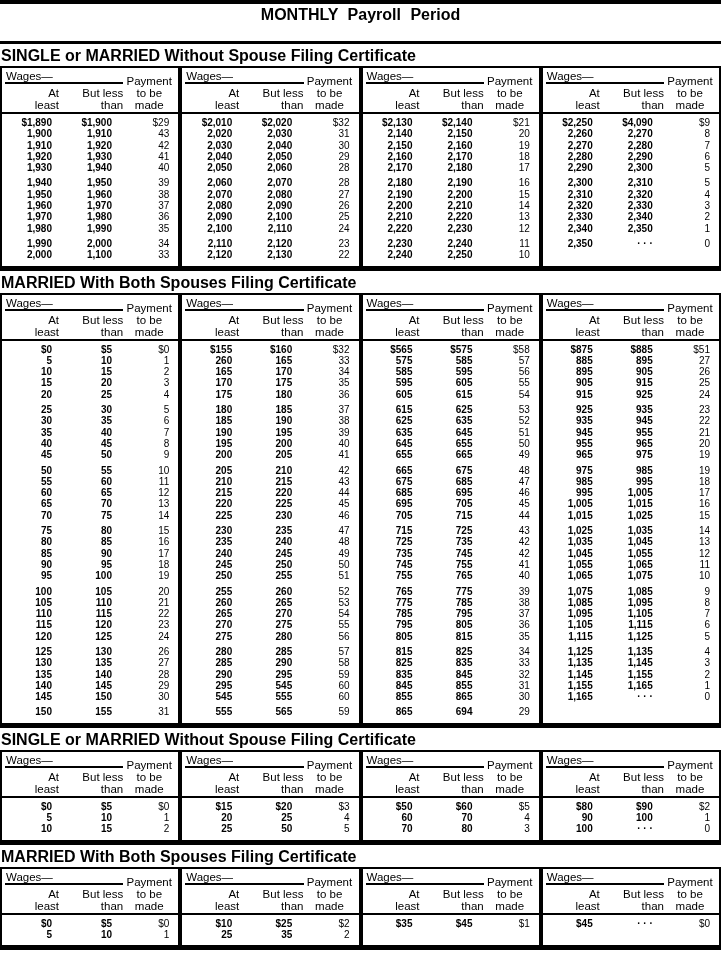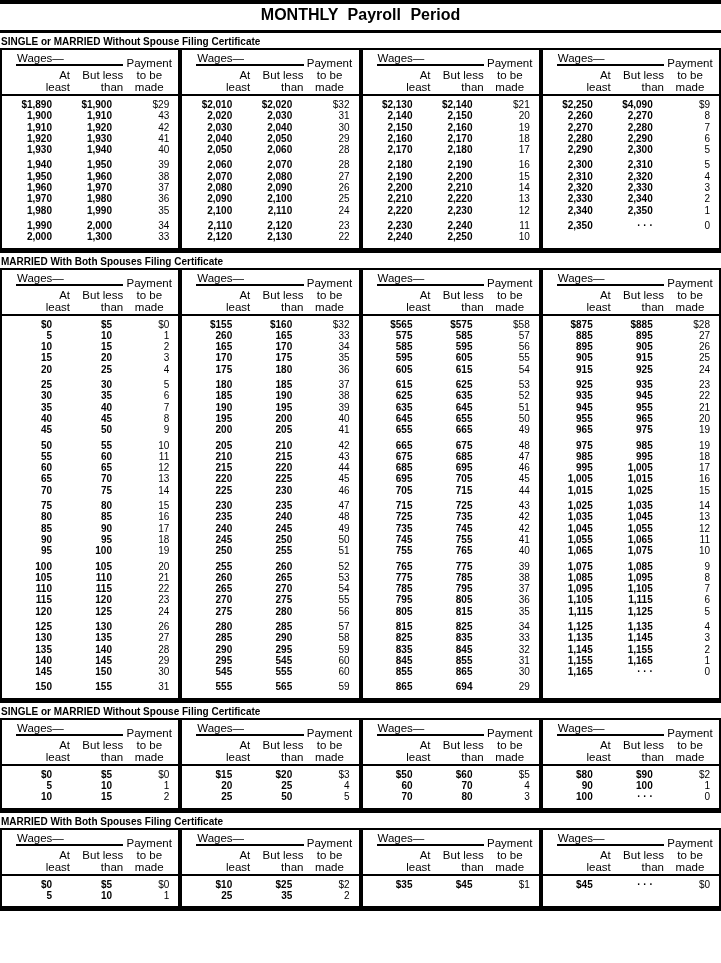--- a/index.html
+++ b/index.html
@@ -8,39 +8,39 @@
     width: 721px; min-height: 963px;
     font-family: "Liberation Sans", sans-serif;
     color: #000;
   }
   .page { width: 721px; min-height: 963px; overflow: hidden; }
 
   .top-rule { height: 4px; background: #000; }
 
   .period-title {
     font-size: 16px; font-weight: bold; text-align: center;
-    word-spacing: 5px; padding: 2px 0 6px 0;
+    word-spacing: 5px; padding: 2px 0 17px 0;
     border-bottom: 3px solid #000;
   }
   .section-heading {
-    font-size: 10px; font-weight: bold;
+    font-size: 16px; font-weight: bold;
     padding: 3px 1px 1px 1px;
   }
 
   .wage-table {
     display: flex; align-items: stretch;
     border: 2px solid #000; border-bottom-width: 5px;
     background: #fff;
   }
   .colgroup { flex: 1 1 0; min-width: 0; }
   .colgroup + .colgroup { border-left: 4px solid #000; }
 
   .ghead {
     display: flex; border-bottom: 2px solid #000;
-    padding: 2px 3px 2px 14px; font-size: 11.5px; line-height: 12px;
+    padding: 2px 3px 2px 3px; font-size: 11.5px; line-height: 12px;
     height: 46px;
   }
   .ghead-left { flex: 1 1 auto; min-width: 0; }
   .wages-label {
     display: block; border-bottom: 2px solid #000;
     padding: 0 0 1px 1px; height: 14px;
   }
   .sub-left { display: grid; grid-template-columns: 54px 1fr; text-align: right; padding-top: 3px; }
   .ghead-right { width: 52px; text-align: center; flex: 0 0 auto; }
   .payment-label { padding-top: 5px; }
@@ -130,21 +130,21 @@
             </div>
           </div>
           <div class="rgroup">
             <div class="trow">
               <span class="c-at">1,990</span>
               <span class="c-but">2,000</span>
               <span class="c-pay">34</span>
             </div>
             <div class="trow">
               <span class="c-at">2,000</span>
-              <span class="c-but">1,300</span>
+              <span class="c-but">1,100</span>
               <span class="c-pay">33</span>
             </div>
           </div>
         </div>
       </div>
       <div class="colgroup">
         <div class="ghead">
           <div class="ghead-left">
             <span class="wages-label">Wages—</span>
             <div class="sub-left">
@@ -961,21 +961,21 @@
           <div class="ghead-right">
             <div class="payment-label">Payment</div>
             <div class="tbm-label">to be<br>made</div>
           </div>
         </div>
         <div class="tbody">
           <div class="rgroup">
             <div class="trow">
               <span class="c-at">$875</span>
               <span class="c-but">$885</span>
-              <span class="c-pay">$28</span>
+              <span class="c-pay">$51</span>
             </div>
             <div class="trow">
               <span class="c-at">885</span>
               <span class="c-but">895</span>
               <span class="c-pay">27</span>
             </div>
             <div class="trow">
               <span class="c-at">895</span>
               <span class="c-but">905</span>
               <span class="c-pay">26</span>

